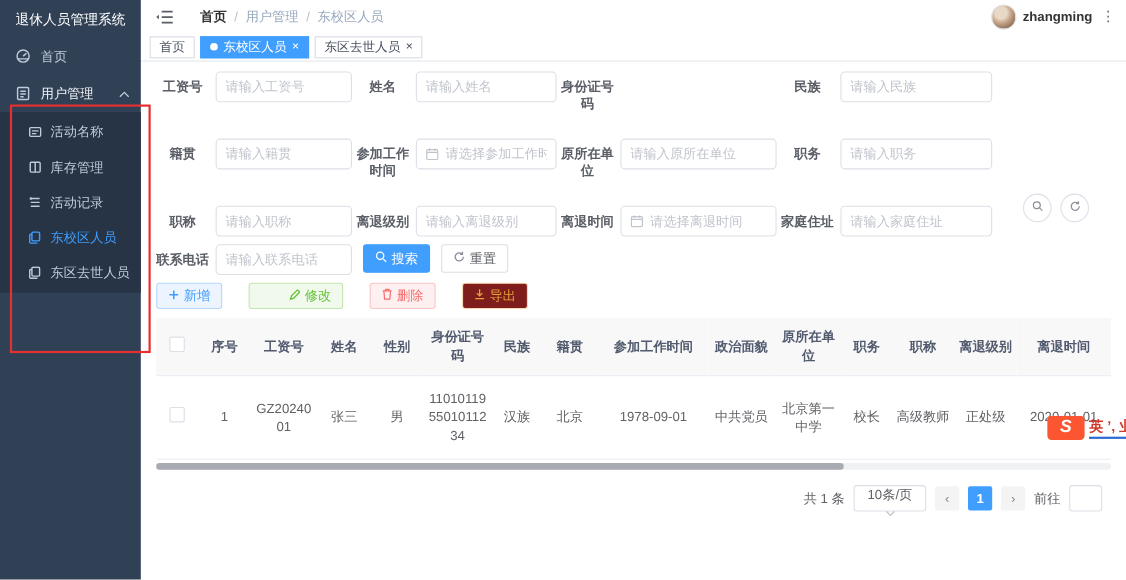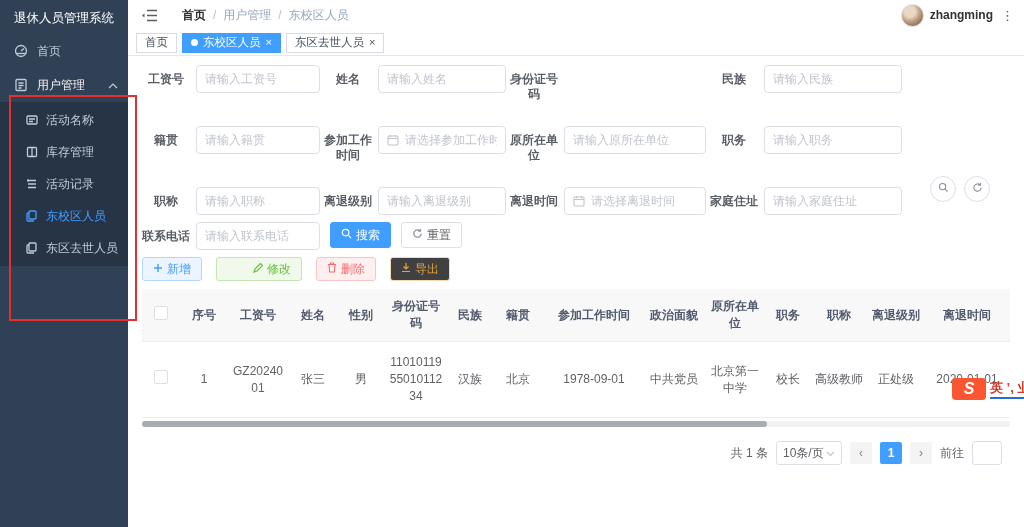--- a/index.html
+++ b/index.html
@@ -61,44 +61,44 @@
   .el-input input { border:none; outline:none; width:100%; font-size:12px; color:#606266;
     font-family:"Liberation Sans","DejaVu Sans",sans-serif; background:transparent; }
   .el-input input::placeholder { color:#c0c4cc; }
   .el-input .cal { margin-right:6px; flex:none; display:flex; }
 
   .btn { height:26px; display:inline-flex; align-items:center; justify-content:flex-start; gap:4px;
     border-radius:3px; font-size:12px; padding:0 10px; cursor:pointer; border:1px solid transparent; }
   .btn-search { background:#409eff; border-color:#409eff; color:#fff; margin-left:6px; }
   .btn-reset { background:#fff; border-color:#dcdfe6; color:#606266; margin-left:10px; }
 
-  .toolbar { display:flex; gap:14px; margin-top:2px; }
+  .toolbar { display:flex; gap:24px; margin-top:2px; }
   .btn-add  { background:#ecf5ff; border-color:#b3d8ff; color:#409eff; height:24px; }
   .btn-edit { background:#f0f9eb; border-color:#c2e7b0; color:#67c23a; height:24px;padding-left:36px; }
   .btn-del  { background:#fef0f0; border-color:#fbc4c4; color:#f56c6c; height:24px; }
-  .btn-exp  { background:#404040; border-color:#f5dab1; color:#e6a23c; height:24px; }
+  .btn-exp  { background:#7f1d1d; border-color:#f5dab1; color:#e6a23c; height:24px; }
 
   .round-tools { position:absolute; right:34px; top:176px; display:flex; gap:8px; }
   .round-btn { width:26px; height:26px; border-radius:50%; border:1px solid #dcdfe6; background:#fff;
     display:flex; align-items:center; justify-content:center; cursor:pointer; }
 
   
   table { border-collapse:collapse; table-layout:fixed; width:868px; margin-top:8px; }
   th,td { text-align:center; font-size:12px; border-bottom:1px solid #ebeef5; word-break:break-all; line-height:17px; }
   th { background:#f8f8f9; color:#515a6e; font-weight:700; padding:9px 4px; }
   td { color:#606266; padding:12px 4px; }
   .cb { width:14px; height:14px; border:1px solid #dcdfe6; border-radius:2px; background:#fff; display:inline-block; cursor:pointer; }
 
   .hscroll { width:868px; height:6px; margin-top:3px; border-radius:3px; background:#f0f1f2; position:relative; }
   .hscroll .thumb { position:absolute; left:0; top:0; height:6px; width:72%; border-radius:3px; background:#a8abb2; cursor:grab; }
 
   
   .pagination { display:flex; align-items:center; justify-content:flex-end; gap:8px; margin-top:14px; padding-right:22px; color:#606266; }
   .pg-select { width:66px; height:24px; border:1px solid #dcdfe6; border-radius:3px; display:flex; align-items:center;
-    justify-content:space-between; padding:0 6px; color:#606266; cursor:pointer; background:#fff; }
+    justify-content:space-between; padding:0 6px; color:#606266; cursor:pointer; background:#fff;flex-direction:column; }
   .pg-btn { min-width:22px; height:22px; border-radius:2px; background:#f4f4f5; display:flex; align-items:center;
     justify-content:center; color:#808695; cursor:pointer; font-size:12px; }
   .pg-btn.active { background:#409eff; color:#fff; font-weight:700; }
   .pg-goto-input { width:30px; height:24px; border:1px solid #dcdfe6; border-radius:3px; background:#fff; }
 
   
   .watermark { position:absolute; left:952px; top:378px; z-index:40; display:flex; align-items:center; gap:4px;
     width:72px; overflow:hidden; }
   .csdn-logo { width:34px; height:22px; flex:none; background:#fc5531; border-radius:4px; color:#fff;
     font-weight:700; font-size:16px; font-style:italic; display:flex; align-items:center; justify-content:center; }

